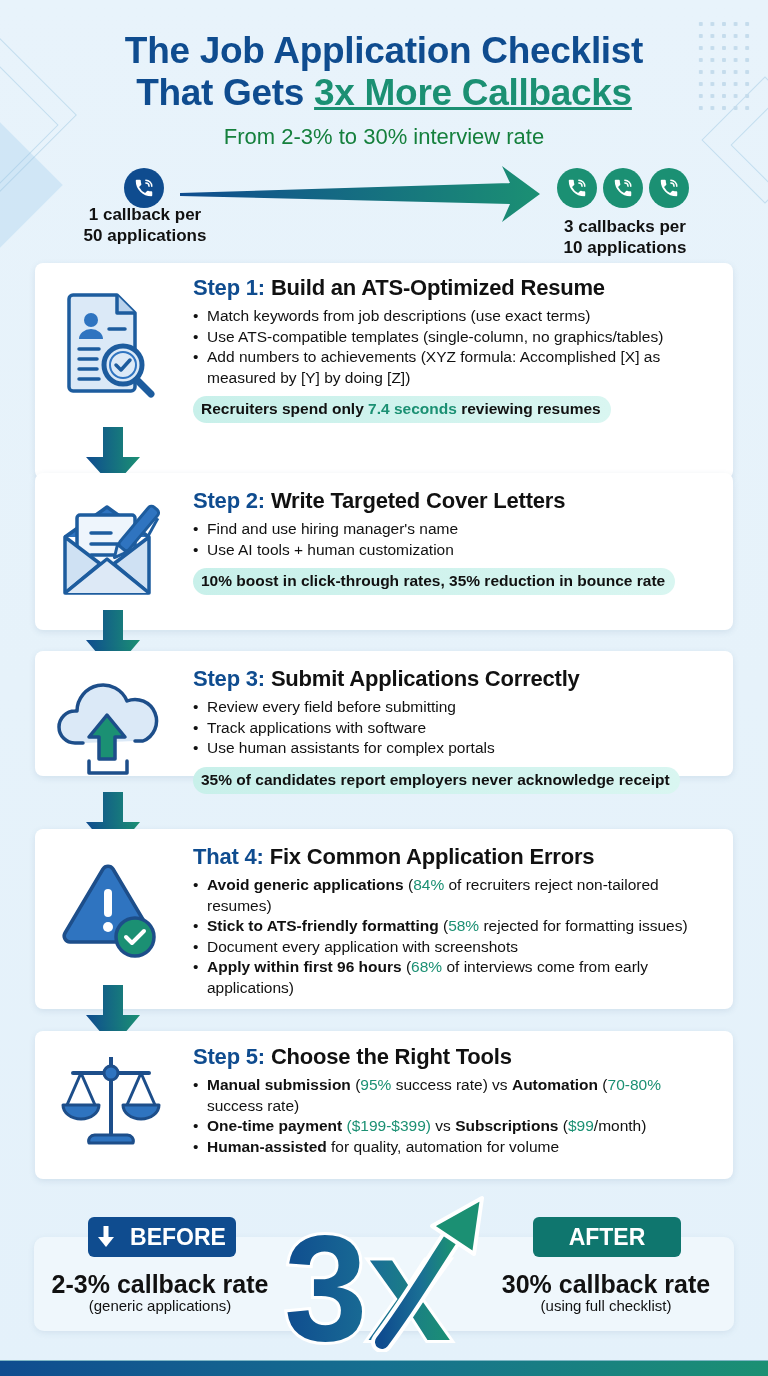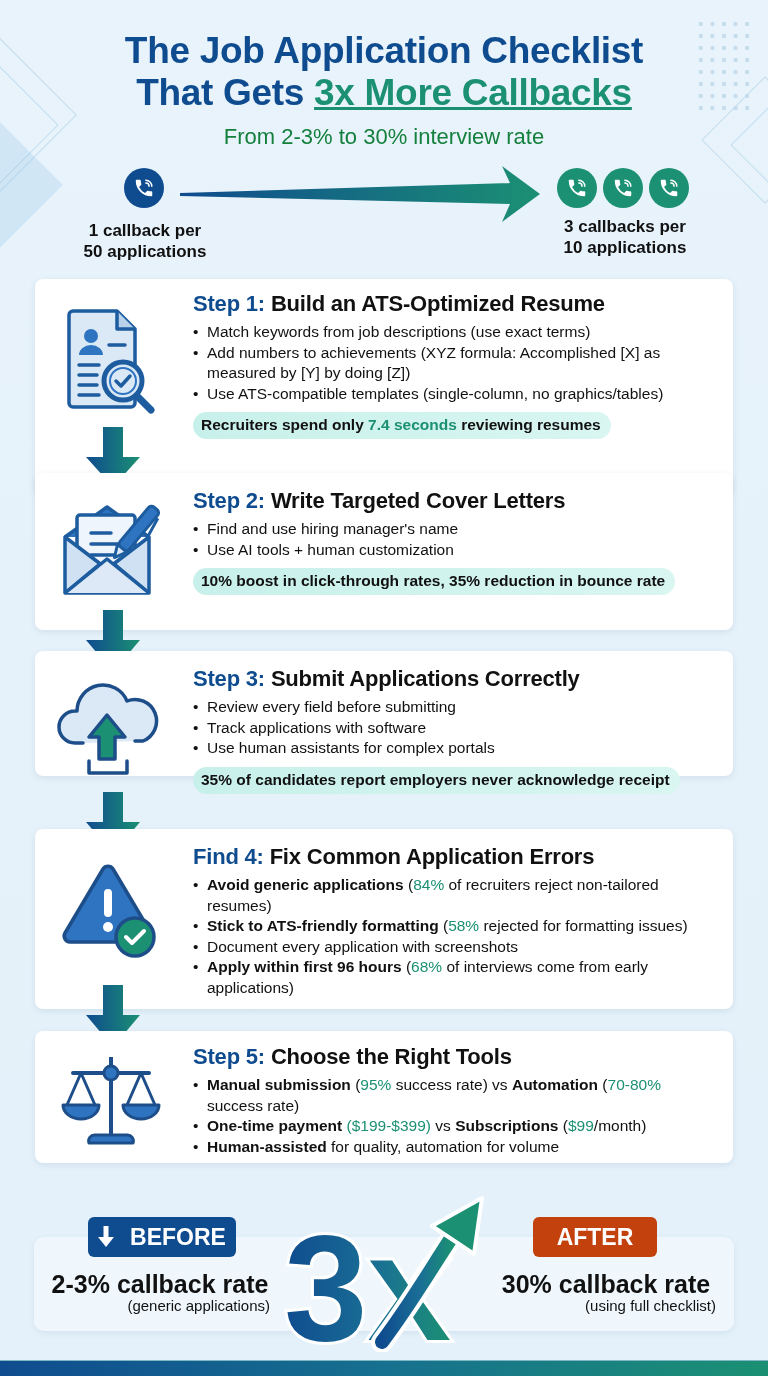--- a/index.html
+++ b/index.html
@@ -80,26 +80,26 @@
       position: absolute; left: 34px; top: 1237px; width: 700px; height: 94px;
       background: rgba(240, 247, 252, 0.9); border-radius: 10px;
       box-shadow: 0 2px 6px rgba(60, 100, 140, 0.10);
     }
     .badge {
       position: absolute; top: 1217px; height: 40px; border-radius: 6px;
       color: #fff; font-weight: 700; font-size: 23px; display: flex;
       align-items: center; justify-content: center; gap: 16px;
     }
     .badge.before { left: 88px; width: 148px; background: #0f4c8f; }
-    .badge.after { left: 533px; width: 124px; background: #c2410c; }
+    .badge.after { left: 533px; width: 148px; background: #0f766e; }
     .rate {
       position: absolute; text-align: center; font-weight: 700; font-size: 25px; color: #111;
     }
     .rate-sub {
-      position: absolute; text-align: right; font-size: 15px; color: #111;
+      position: absolute; text-align: center; font-size: 15px; color: #111;
     }
     .three-x { position: absolute; left: 282px; top: 1192px; }
     .footer-bar {
       position: absolute; left: 0; right: 0; top: 1360px; height: 16px;
       background: linear-gradient(90deg, #0f4c8f 0%, #16708f 50%, #1b9073 100%);
       border-top: 1px solid #7fb6c4;
     }
   </style>
 </head>
 <body>
@@ -118,21 +118,21 @@
   <div><span>That Gets </span><span class="accent">3x More Callbacks</span></div>
 </div>
 <div class="subtitle">From 2-3% to 30% interview rate</div>
 
 <div class="phone-circle blue" style="left:124px;top:168px;">
   <svg width="22" height="22" viewBox="0 0 24 24">
       <path d="M6.6 10.8a15 15 0 0 0 6.6 6.6l2.2-2.2a1 1 0 0 1 1-.25 11.4 11.4 0 0 0 3.6.6 1 1 0 0 1 1 1V20a1 1 0 0 1-1 1A17 17 0 0 1 3 4a1 1 0 0 1 1-1h3.5a1 1 0 0 1 1 1c0 1.25.2 2.45.6 3.6a1 1 0 0 1-.25 1z" fill="#fff"></path>
       <path d="M14 3.5a6.5 6.5 0 0 1 6.5 6.5M14 6.5a3.5 3.5 0 0 1 3.5 3.5" stroke="#fff" stroke-width="1.6" fill="none" stroke-linecap="round"></path>
     </svg>
 </div>
-<div class="callback-label" style="left:70px;top:220px;width:150px;">
+<div class="callback-label" style="left:70px;top:204px;width:150px;">
   <div>1 callback per</div>
   <div>50 applications</div>
 </div>
 
 <svg class="big-arrow" width="360" height="56" viewBox="0 0 360 56">
   <defs>
       <linearGradient id="arrG" x1="0" x2="1" y1="0" y2="0">
         <stop offset="0" stop-color="#0f4c8f"></stop>
         <stop offset="1" stop-color="#1b9073"></stop>
       </linearGradient>
@@ -156,42 +156,42 @@
   <svg width="22" height="22" viewBox="0 0 24 24">
       <path d="M6.6 10.8a15 15 0 0 0 6.6 6.6l2.2-2.2a1 1 0 0 1 1-.25 11.4 11.4 0 0 0 3.6.6 1 1 0 0 1 1 1V20a1 1 0 0 1-1 1A17 17 0 0 1 3 4a1 1 0 0 1 1-1h3.5a1 1 0 0 1 1 1c0 1.25.2 2.45.6 3.6a1 1 0 0 1-.25 1z" fill="#fff"></path>
       <path d="M14 3.5a6.5 6.5 0 0 1 6.5 6.5M14 6.5a3.5 3.5 0 0 1 3.5 3.5" stroke="#fff" stroke-width="1.6" fill="none" stroke-linecap="round"></path>
     </svg>
 </div>
 <div class="callback-label" style="left:545px;top:216px;width:160px;">
   <div>3 callbacks per</div>
   <div>10 applications</div>
 </div>
 
-<div class="card" style="top:279px;height:216px;">
+<div class="card" style="top:263px;height:216px;">
   <svg class="card-icon" style="top:26px;" width="112" height="112" viewBox="0 0 112 112">
     <path d="M18 6 H62 L80 24 V98 a4 4 0 0 1-4 4 H18 a4 4 0 0 1-4-4 V10 a4 4 0 0 1 4-4z" fill="#dbe9f7" stroke="#1d5c9e" stroke-width="3.5" stroke-linejoin="round"></path>
     <path d="M62 6 V24 H80" fill="#b9d2ec" stroke="#1d5c9e" stroke-width="3.5" stroke-linejoin="round"></path>
     <circle cx="36" cy="31" r="7" fill="#2f74c0"></circle>
     <path d="M24 50 a12 10 0 0 1 24 0 z" fill="#2f74c0"></path>
     <line x1="54" y1="40" x2="70" y2="40" stroke="#1d5c9e" stroke-width="3.5" stroke-linecap="round"></line>
     <line x1="24" y1="60" x2="44" y2="60" stroke="#1d5c9e" stroke-width="3.5" stroke-linecap="round"></line>
     <line x1="24" y1="70" x2="42" y2="70" stroke="#1d5c9e" stroke-width="3.5" stroke-linecap="round"></line>
     <line x1="24" y1="80" x2="42" y2="80" stroke="#1d5c9e" stroke-width="3.5" stroke-linecap="round"></line>
     <line x1="24" y1="90" x2="44" y2="90" stroke="#1d5c9e" stroke-width="3.5" stroke-linecap="round"></line>
     <circle cx="68" cy="76" r="19" fill="#dbe9f7" stroke="#1d5c9e" stroke-width="5"></circle>
     <circle cx="68" cy="76" r="13" fill="none" stroke="#2f74c0" stroke-width="2"></circle>
     <path d="M61 76 l5 5 l9 -10" fill="none" stroke="#1d5c9e" stroke-width="3.5" stroke-linecap="round" stroke-linejoin="round"></path>
     <line x1="82" y1="91" x2="96" y2="105" stroke="#1d5c9e" stroke-width="7" stroke-linecap="round"></line>
   </svg>
   <div class="card-body" style="top:11px;">
     <div class="step-title"><span class="num">Step 1:</span> <span>Build an ATS-Optimized Resume</span></div>
     <ul class="bullets">
       <li>Match keywords from job descriptions (use exact terms)</li>
+      <li>Use ATS-compatible templates (single-column, no graphics/tables)</li>
       <li>Add numbers to achievements (XYZ formula: Accomplished [X] as measured by [Y] by doing [Z])</li>
-      <li>Use ATS-compatible templates (single-column, no graphics/tables)</li>
     </ul>
     <div class="stat-pill"><span>Recruiters spend only </span><span class="g">7.4 seconds</span><span> reviewing resumes</span></div>
   </div>
 </div>
 
 <svg class="flow-arrow" style="top:427px;" width="54" height="60" viewBox="0 0 54 60">
   <defs>
       <linearGradient id="fa" x1="0" x2="1">
         <stop offset="0" stop-color="#0f4c8f"></stop>
         <stop offset="1" stop-color="#1b9073"></stop>
@@ -253,35 +253,35 @@
 
 <div class="card" style="top:829px;height:180px;">
   <svg class="card-icon" style="top:26px;" width="112" height="112" viewBox="0 0 112 112">
     <path d="M48 14 a6 6 0 0 1 10 0 L96 78 a6 6 0 0 1-5 9 H15 a6 6 0 0 1-5-9 Z" fill="#2f74c0" stroke="#1d4e8a" stroke-width="3.5" stroke-linejoin="round"></path>
     <rect x="49" y="34" width="8" height="28" rx="4" fill="#fff"></rect>
     <circle cx="53" cy="72" r="5" fill="#fff"></circle>
     <circle cx="80" cy="82" r="19" fill="#1b9073" stroke="#1d4e8a" stroke-width="3.5"></circle>
     <path d="M71 82 l6 6 l12 -12" fill="none" stroke="#fff" stroke-width="4" stroke-linecap="round" stroke-linejoin="round"></path>
   </svg>
   <div class="card-body" style="top:14px;">
-    <div class="step-title"><span class="num">Find 4:</span> <span>Fix Common Application Errors</span></div>
+    <div class="step-title"><span class="num">That 4:</span> <span>Fix Common Application Errors</span></div>
     <ul class="bullets">
       <li><span class="b">Avoid generic applications</span><span> (</span><span class="g">84%</span><span> of recruiters reject non-tailored resumes)</span></li>
       <li><span class="b">Stick to ATS-friendly formatting</span><span> (</span><span class="g">58%</span><span> rejected for formatting issues)</span></li>
       <li><span>Document every application with screenshots</span></li>
       <li><span class="b">Apply within first 96 hours</span><span> (</span><span class="g">68%</span><span> of interviews come from early applications)</span></li>
     </ul>
   </div>
 </div>
 
 <svg class="flow-arrow" style="top:985px;" width="54" height="62" viewBox="0 0 54 62">
   <polygon points="17,0 37,0 37,30 54,30 27,62 0,30 17,30" fill="url(#fa)"></polygon>
 </svg>
 
-<div class="card" style="top:1031px;height:132px;">
+<div class="card" style="top:1031px;height:148px;">
   <svg class="card-icon" style="top:12px;" width="112" height="112" viewBox="0 0 112 112">
     <line x1="56" y1="14" x2="56" y2="96" stroke="#1d4e8a" stroke-width="4"></line>
     <line x1="18" y1="30" x2="94" y2="30" stroke="#1d4e8a" stroke-width="4" stroke-linecap="round"></line>
     <circle cx="56" cy="30" r="7" fill="#2f74c0" stroke="#1d4e8a" stroke-width="3"></circle>
     <path d="M26 30 L12 62 M26 30 L40 62 M86 30 L72 62 M86 30 L100 62" stroke="#1d4e8a" stroke-width="3"></path>
     <path d="M8 62 H44 a18 14 0 0 1 -36 0 z" fill="#2f74c0" stroke="#1d4e8a" stroke-width="3" stroke-linejoin="round"></path>
     <path d="M68 62 H104 a18 14 0 0 1 -36 0 z" fill="#2f74c0" stroke="#1d4e8a" stroke-width="3" stroke-linejoin="round"></path>
     <path d="M34 100 a6 6 0 0 1 6-8 H72 a6 6 0 0 1 6 8 z" fill="#2f74c0" stroke="#1d4e8a" stroke-width="3" stroke-linejoin="round"></path>
   </svg>
   <div class="card-body" style="top:12px;">

